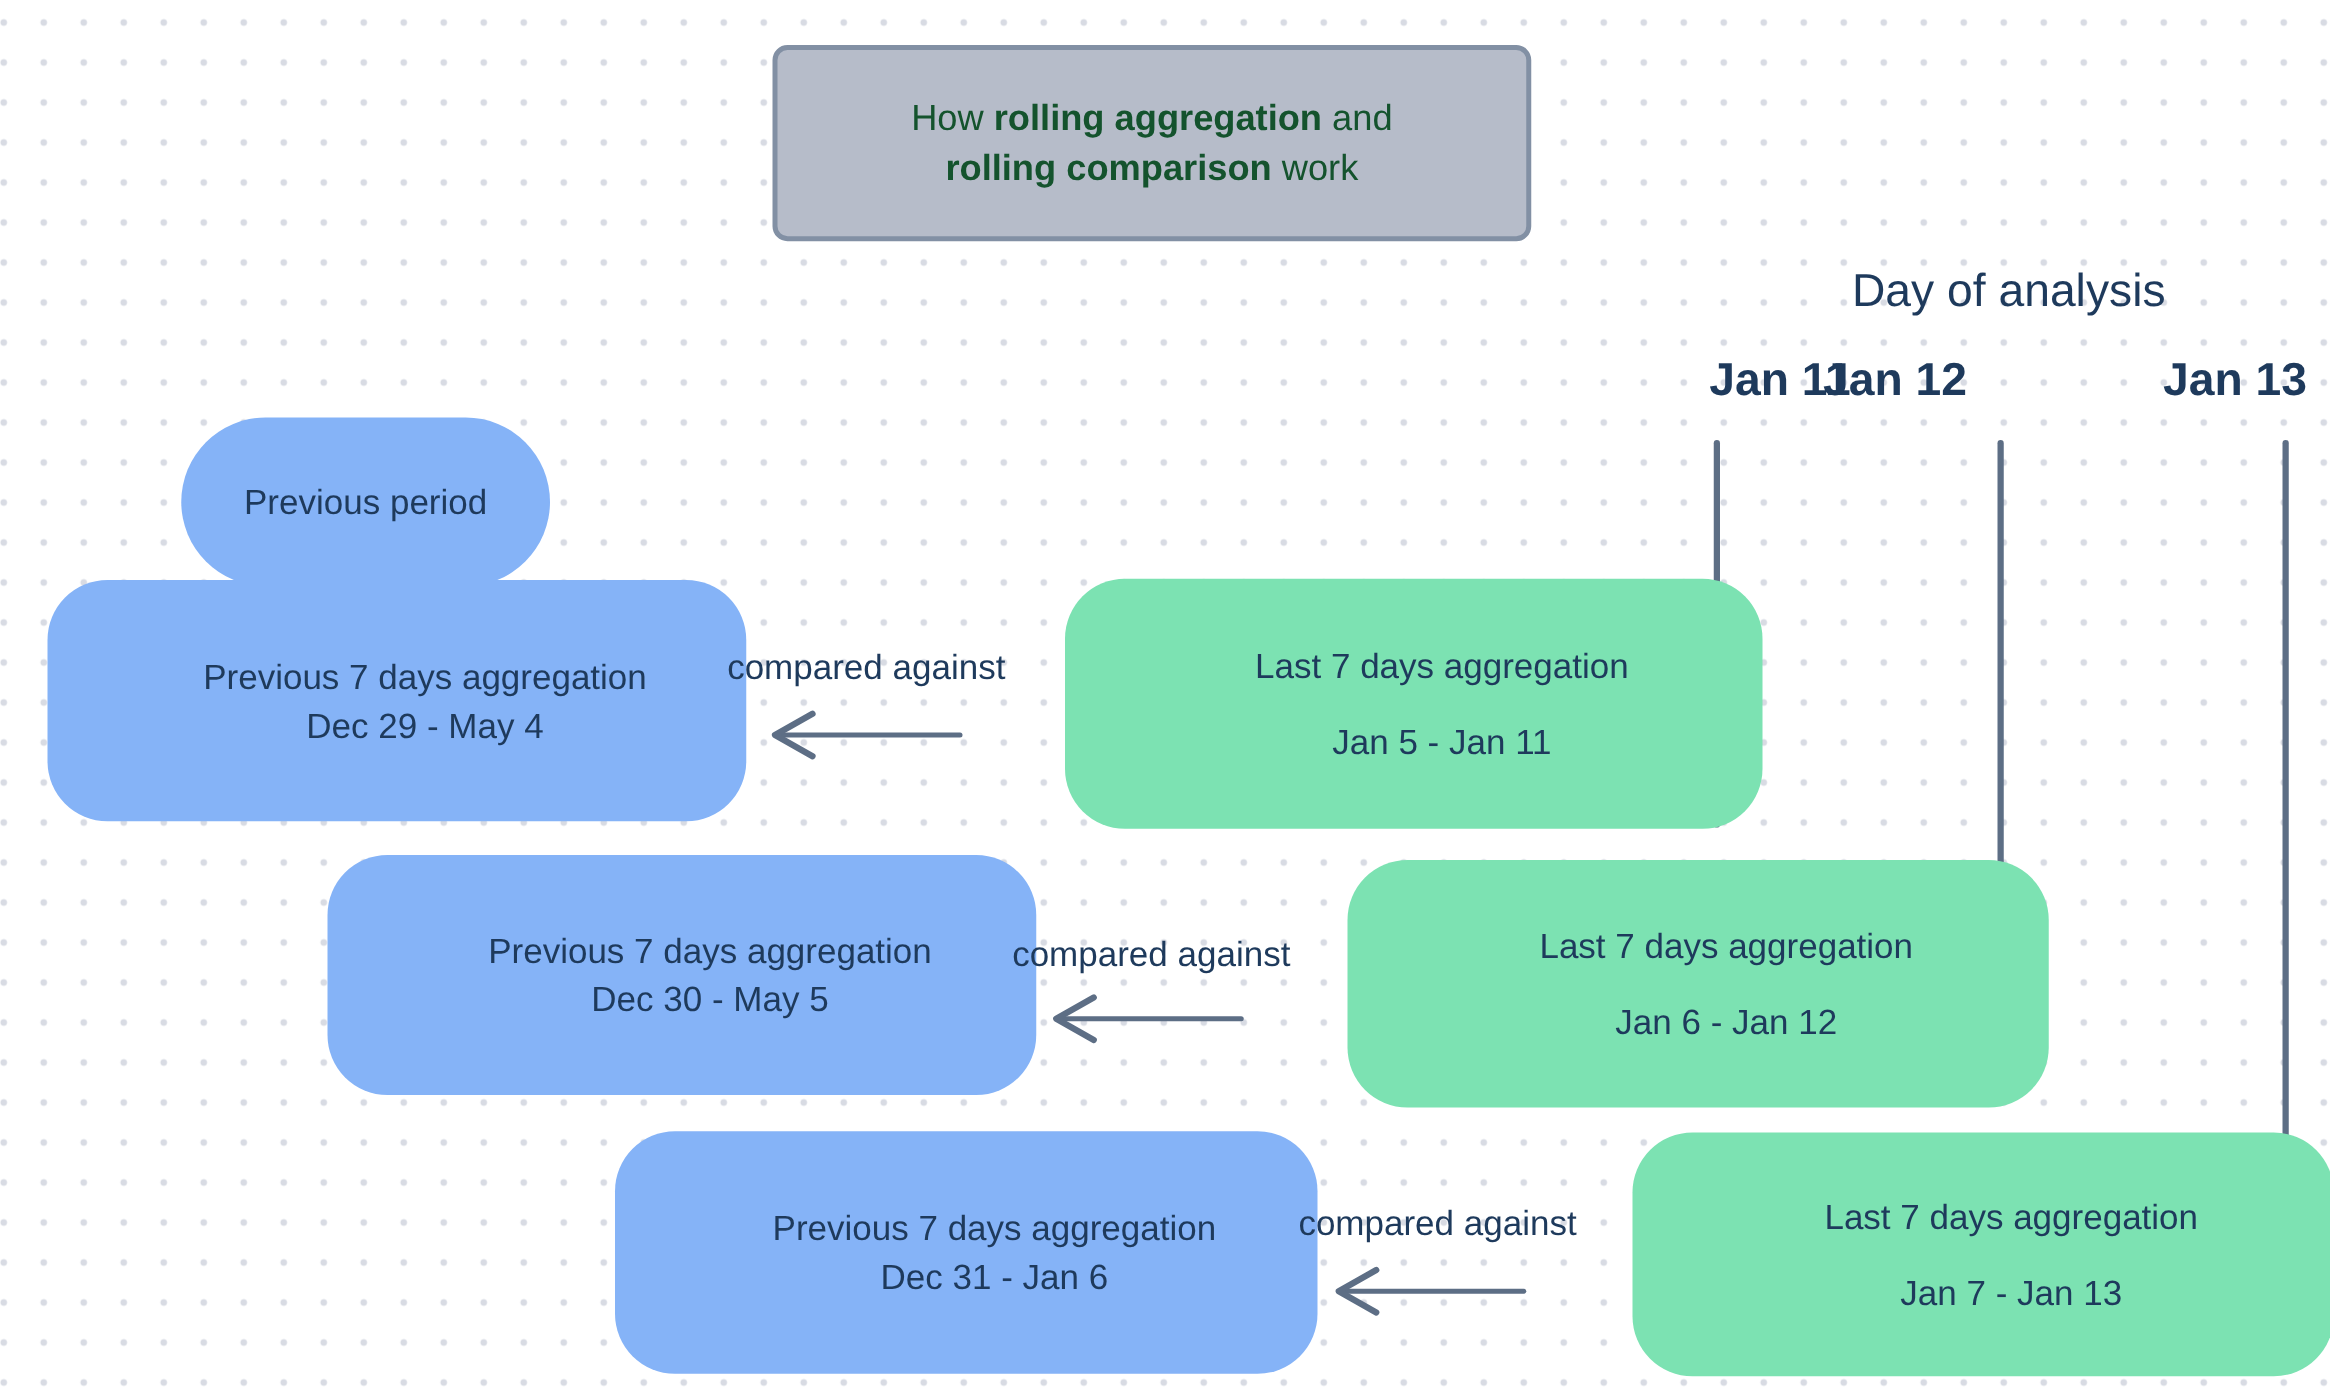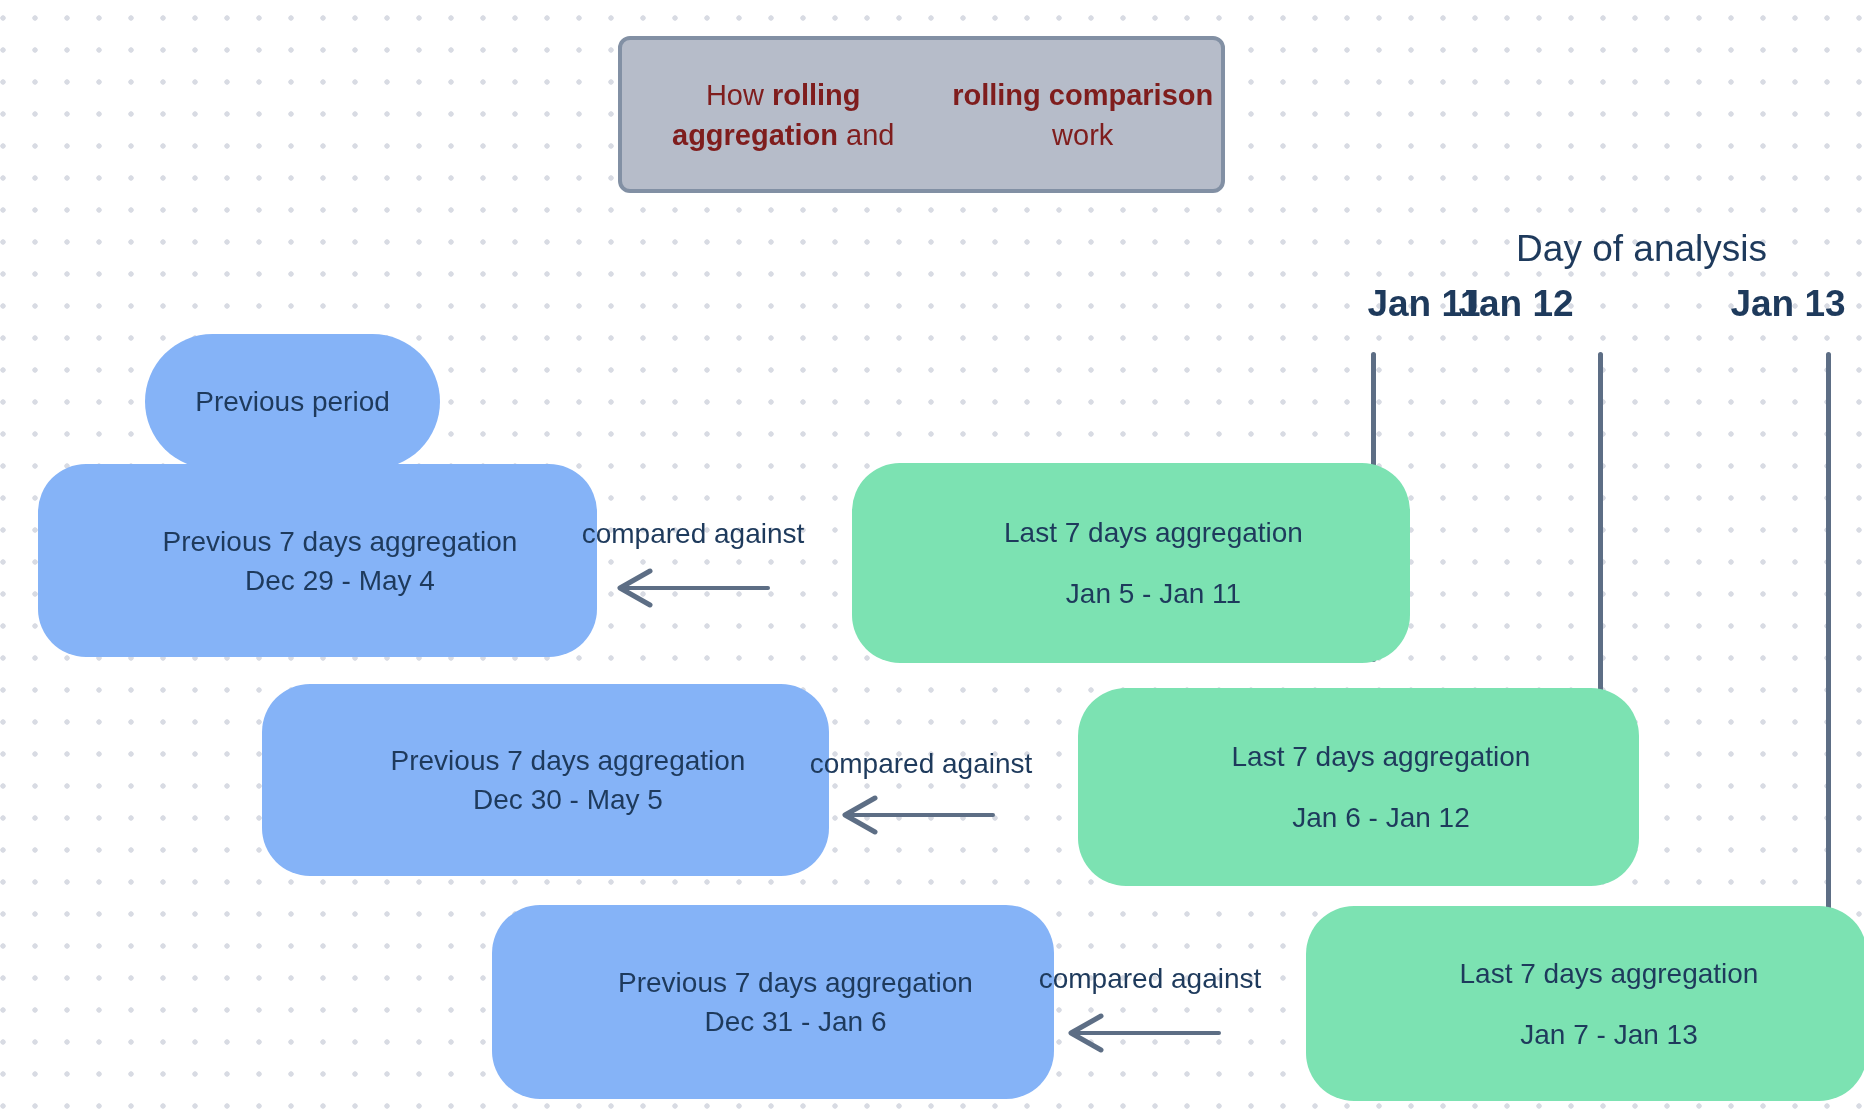--- a/index.html
+++ b/index.html
@@ -17,32 +17,32 @@
     background-position: 19px 2px;
     overflow: hidden;
   }
   .title-box {
     position: absolute;
     left: 618px; top: 36px; width: 607px; height: 157px;
     background: #b6bcc9;
     border: 4px solid #8290a4;
     border-radius: 12px;
     box-sizing: border-box;
-    display: flex; flex-direction: row;
+    display: flex; flex-direction: column;
     align-items: center; justify-content: center;
     font-size: 29px; line-height: 40px;
-    color: #7f1d1d;
+    color: #14532d;
     text-align: center;
   }
   .b { font-weight: 700; }
   .doa-label {
     position: absolute;
-    left: 1447px; top: 228px; width: 320px;
+    left: 1447px; top: 212px; width: 320px;
     font-size: 37px; font-weight: 500;
-    text-align: right;
+    text-align: center;
     white-space: nowrap;
   }
   .day-label {
     position: absolute;
     top: 283px; width: 160px;
     font-size: 37px; font-weight: 700;
     text-align: center;
     white-space: nowrap;
   }
   .vline {

